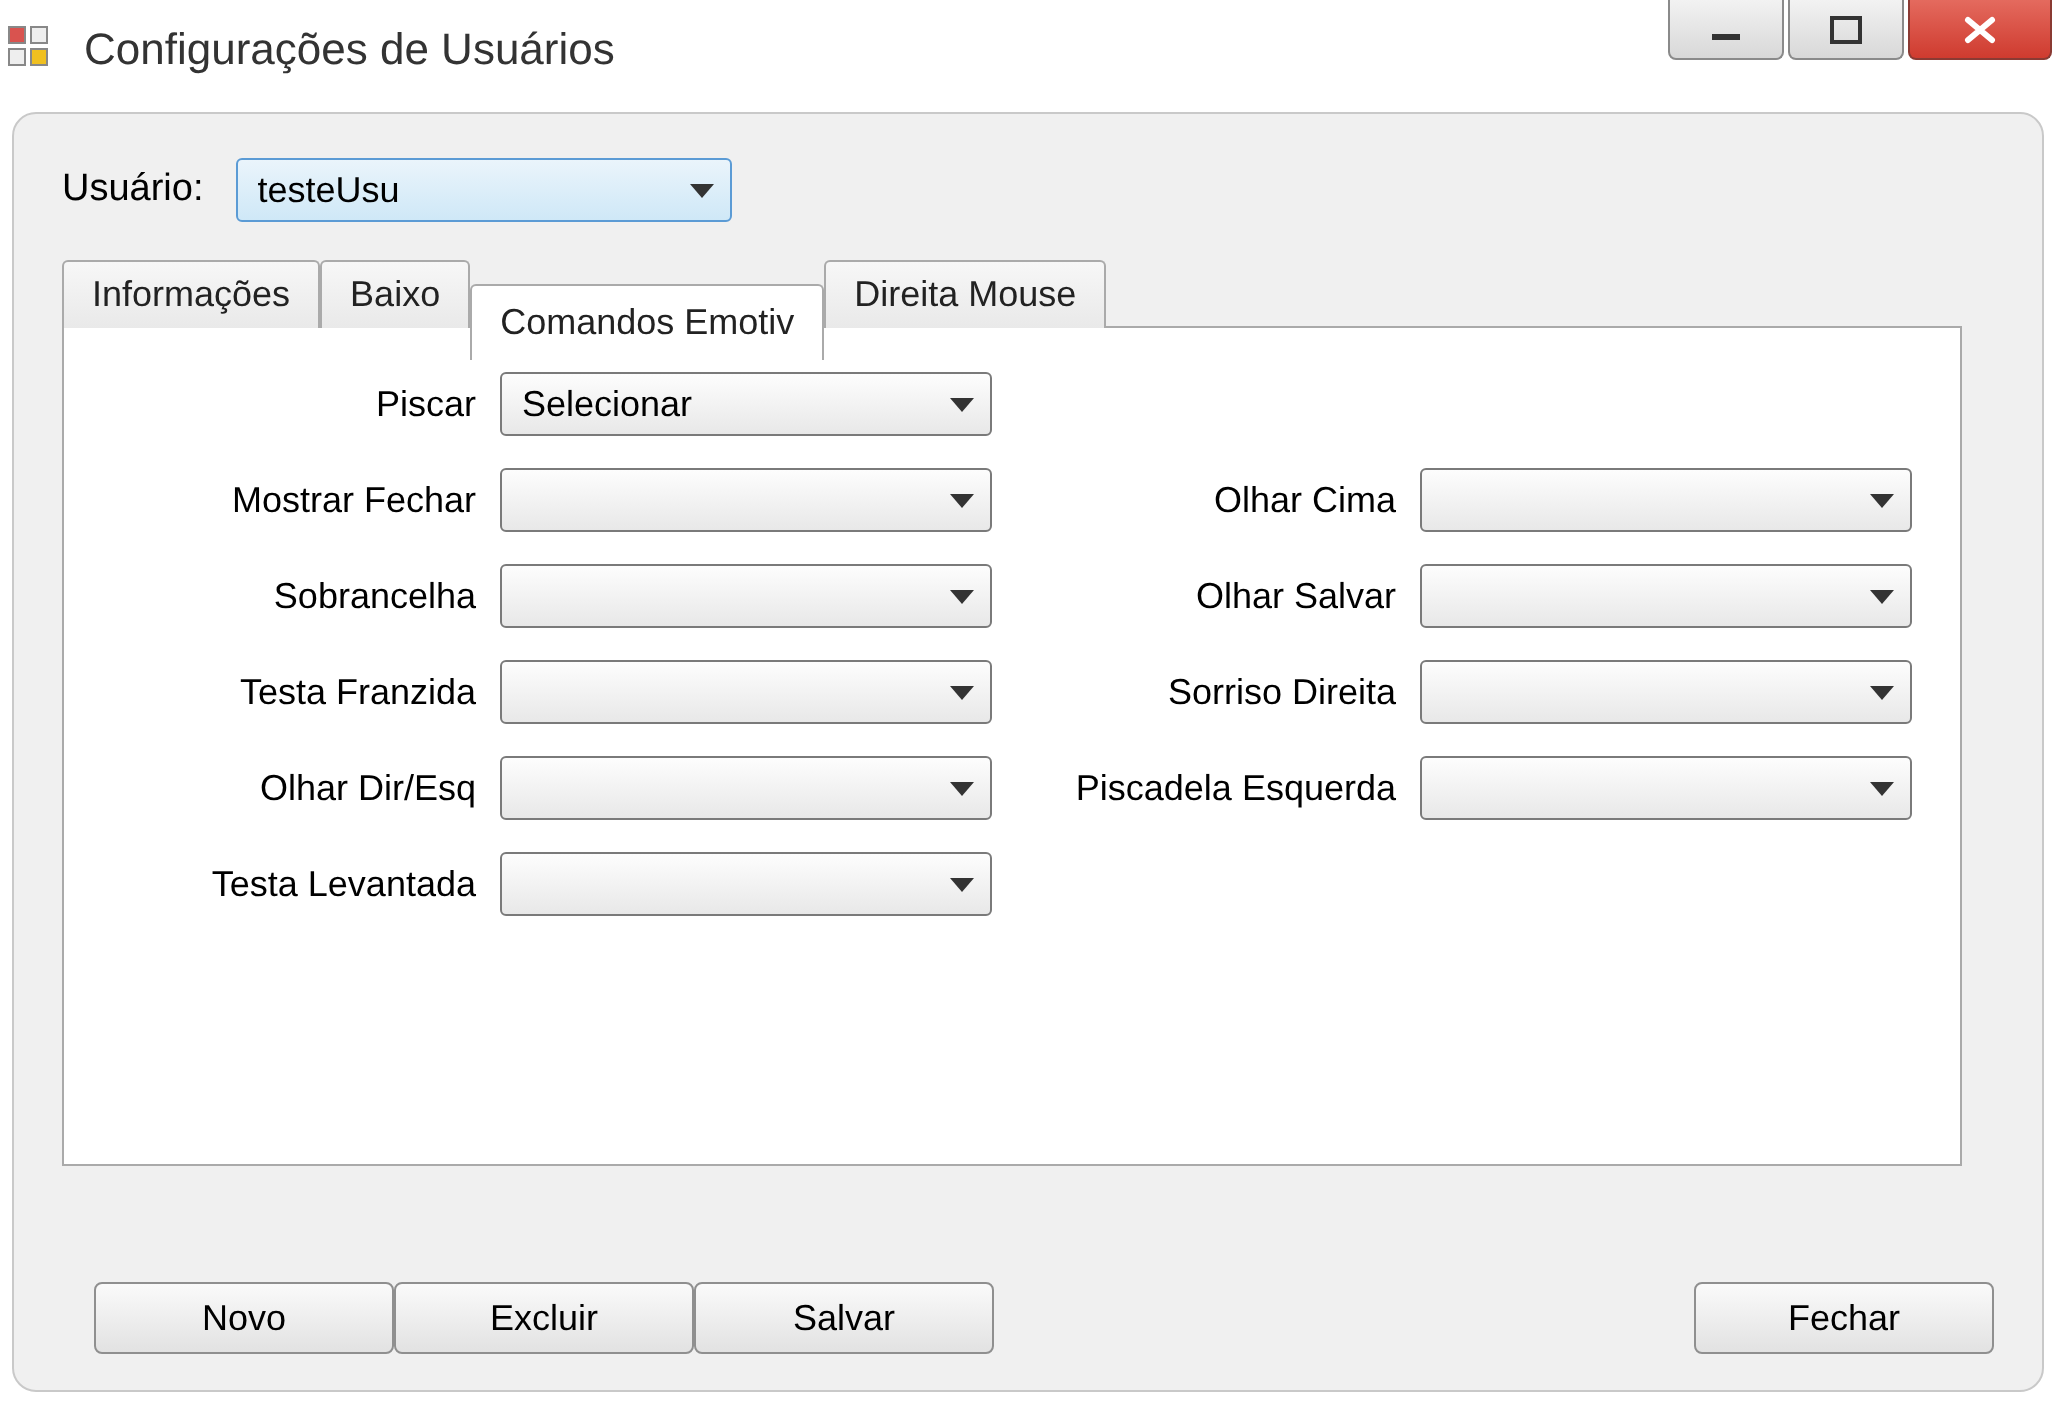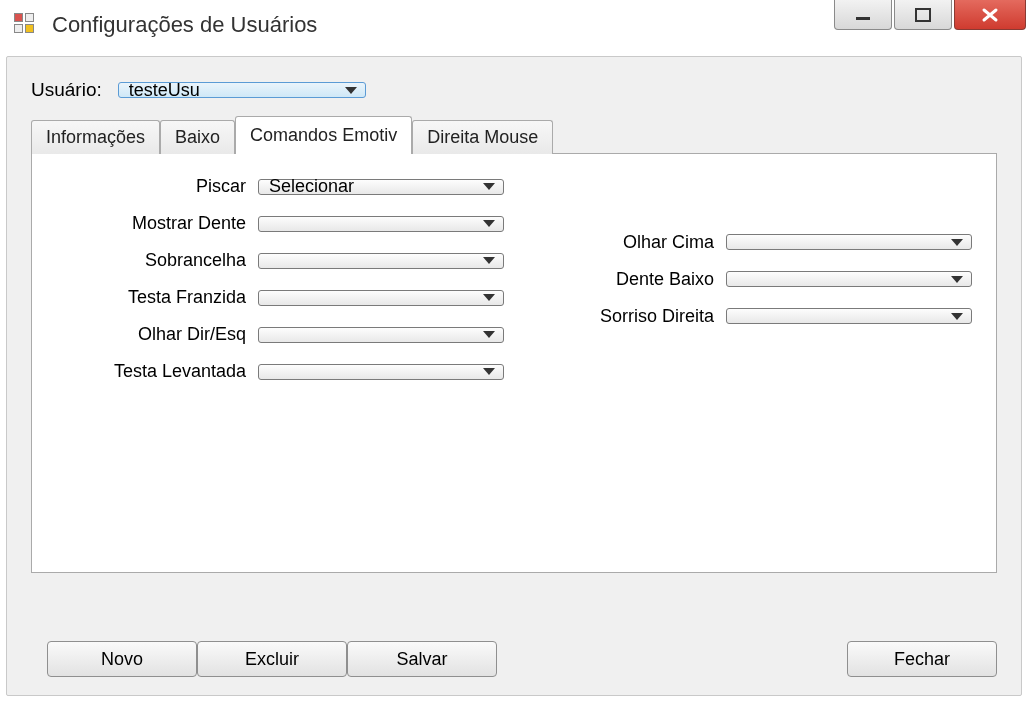--- a/index.html
+++ b/index.html
@@ -17,21 +17,21 @@
     width: 1028px;
     height: 702px;
     background: #fff;
     display: flex;
     flex-direction: column;
   }
   .titlebar {
     height: 50px;
     display: flex;
     align-items: center;
-    padding-left: 14px;
+    padding-left: 4px;
     background: #fff;
     position: relative;
   }
   .app-icon {
     width: 24px;
     height: 24px;
     margin-right: 14px;
     position: relative;
     display: flex;
     flex-wrap: wrap;
@@ -69,35 +69,35 @@
   .win-btn.min svg, .win-btn.max svg, .win-btn.close svg { width:22px; height:18px; }
   .win-btn.close {
     width: 72px;
     background: linear-gradient(#e46a5e,#cf3b2f);
     border-color:#8a3a33;
   }
   .client {
     flex: 1;
     margin: 6px;
     border: 1px solid #c9c9c9;
-    border-radius: 2px;
+    border-radius: 12px;
     background: #f0f0f0;
-    padding: 22px 24px 18px 24px;
+    padding: 22px 40px 18px 24px;
     box-sizing: border-box;
     position: relative;
   }
   .user-row {
     display:flex;
     align-items:center;
     gap: 16px;
     margin-bottom: 14px;
   }
   .user-row .lbl { font-size:19px; }
   .combo {
-    height: 16px;
+    height: 32px;
     border: 1px solid #7a7a7a;
     border-radius: 3px;
     background: linear-gradient(#fdfdfd,#e8e8e8);
     display:flex;
     align-items:center;
     justify-content:space-between;
     padding: 0 8px 0 10px;
     box-sizing:border-box;
     font-size:18px;
     position:relative;
@@ -134,21 +134,21 @@
     margin-right: 0px;
     position:relative;
     top:1px;
     color:#222;
   }
   .tab.active {
     background:#fff;
     border-color:#aaa;
     padding-top:8px;
     padding-bottom:8px;
-    top:1px;
+    top:17px;
     z-index:3;
   }
   .tab-panel {
     border:1px solid #aaa;
     background:#fff;
     height: 420px;
     box-sizing:border-box;
     padding: 22px 24px;
     position:relative;
     z-index:1;
@@ -254,21 +254,21 @@
 
           <div class="col">
             <div class="field">
               <span class="flabel">Piscar</span>
               <div class="combo">
                 <span>Selecionar</span>
                 <span class="arrow"></span>
               </div>
             </div>
             <div class="field">
-              <span class="flabel">Mostrar Dente</span>
+              <span class="flabel">Mostrar Fechar</span>
               <div class="combo">
                 <span></span>
                 <span class="arrow"></span>
               </div>
             </div>
             <div class="field">
               <span class="flabel">Sobrancelha</span>
               <div class="combo">
                 <span></span>
                 <span class="arrow"></span>
@@ -299,28 +299,35 @@
 
           <div class="col">
             <div class="field">
               <span class="flabel">Olhar Cima</span>
               <div class="combo">
                 <span></span>
                 <span class="arrow"></span>
               </div>
             </div>
             <div class="field">
-              <span class="flabel">Dente Baixo</span>
+              <span class="flabel">Olhar Salvar</span>
               <div class="combo">
                 <span></span>
                 <span class="arrow"></span>
               </div>
             </div>
             <div class="field">
               <span class="flabel">Sorriso Direita</span>
+              <div class="combo">
+                <span></span>
+                <span class="arrow"></span>
+              </div>
+            </div>
+            <div class="field">
+              <span class="flabel">Piscadela Esquerda</span>
               <div class="combo">
                 <span></span>
                 <span class="arrow"></span>
               </div>
             </div>
           </div>
 
         </div>
       </div>
     </div>

